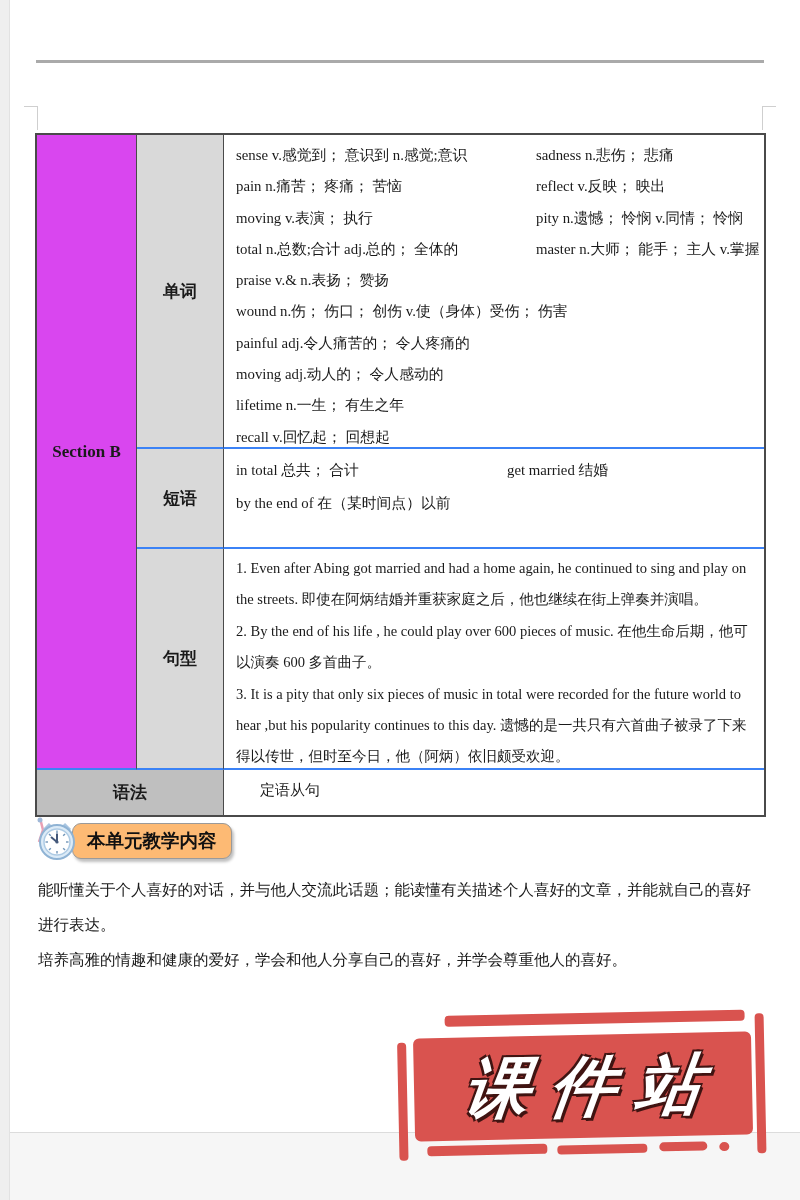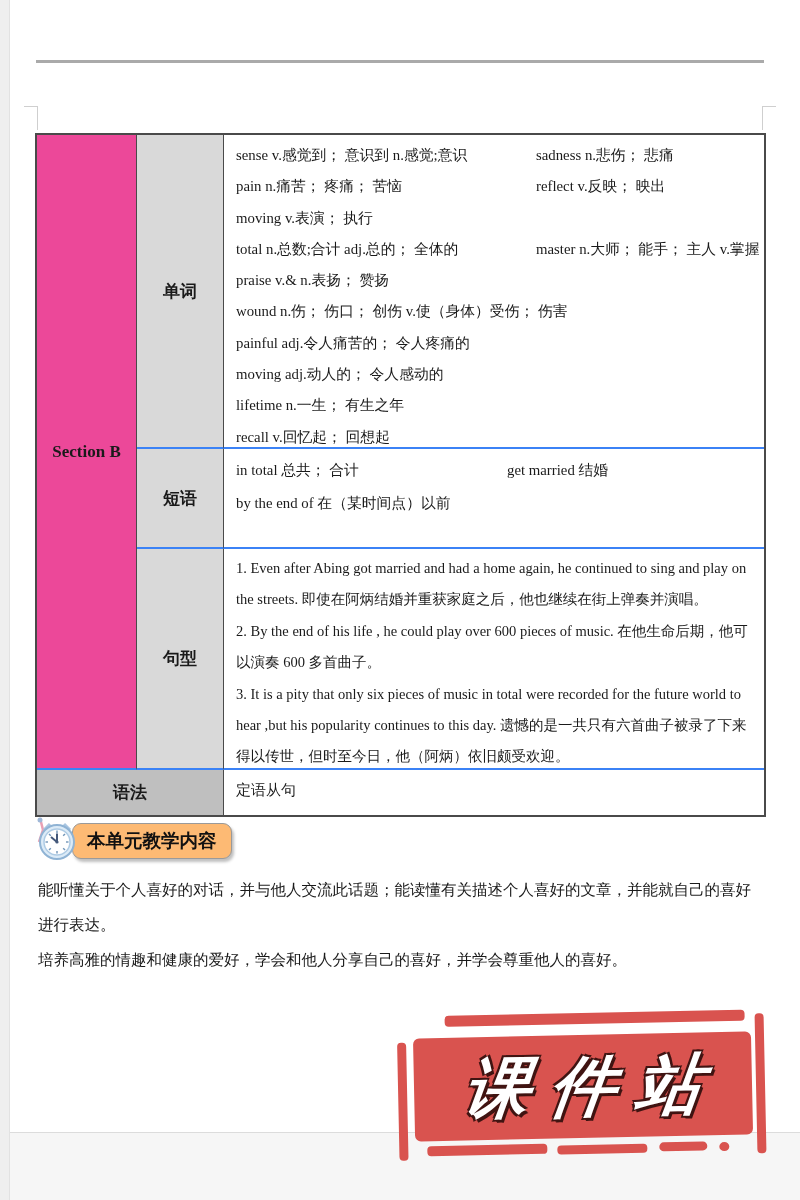--- a/index.html
+++ b/index.html
@@ -25,42 +25,42 @@
     grid-template-columns:100px 87px 1fr;
     grid-template-rows:314px 100px 221px 45px;
     border:2px solid #4a4a4a;
     background:#fff;
     font-size:14.8px;
   }
   .cell { border-right:1px solid #4a4a4a; border-bottom:2px solid #3b82f6; overflow:hidden; }
   .cell.last-col { border-right:none; }
   .cell.last-row { border-bottom:none; }
   .head1 {
-    grid-column:1; grid-row:1/4; background:#ec4899;
+    grid-column:1; grid-row:1/4; background:#d946ef;
     display:flex; align-items:center; justify-content:center;
     font-weight:bold; font-size:17px; font-family:"Liberation Serif", serif;
   }
   .rowlabel {
     grid-column:2; background:#d9d9d9;
     display:flex; align-items:center; justify-content:center;
     font-weight:bold; font-size:17px; font-family:"Liberation Sans", sans-serif;
   }
   .grammar-label {
     grid-column:1/3; grid-row:4; background:#bfbfbf;
     display:flex; align-items:center; justify-content:center;
     font-weight:bold; font-size:17px; font-family:"Liberation Sans", sans-serif;
   }
   .content { grid-column:3; padding:5px 8px 0 12px; }
   .words .wline { position:relative; height:31.3px; line-height:31.3px; white-space:nowrap; }
   .words .wr { position:absolute; left:300px; }
   .phrases .wline { position:relative; height:32.5px; line-height:32.5px; white-space:nowrap; }
   .phrases .wr { position:absolute; left:271px; }
   .sentences { padding:4px 10px 0 12px; font-size:14.5px; }
   .sentences p { line-height:31.4px; text-align:left; }
-  .grammar-content { display:flex; align-items:center; padding:0 0 4px 12px; font-size:15px; }
+  .grammar-content { display:flex; align-items:center; padding:0 0 4px 12px; font-size:15px;margin-left:24px; }
 
   
   .teach-head { position:absolute; left:36px; top:820px; display:flex; align-items:center; }
   .clip-dec { position:absolute; left:0; top:-4px; width:14px; height:30px; }
   .clock-wrap { position:relative; width:42px; height:42px; margin-right:2px; z-index:2; }
   .head-box {
     position:relative; background:#fdba74; border:1.5px solid #9a9a9a; border-radius:9px;
     padding:4px 14px 5px 14px; font-family:"Liberation Sans", sans-serif;
     font-weight:bold; font-size:18.5px; color:#111;
     box-shadow:2px 3px 3px rgba(0,0,0,0.25); margin-left:-8px;
@@ -114,20 +114,21 @@
       <div class="wline">
       <span class="wl">sense v.感觉到； 意识到 n.感觉;意识</span>
       <span class="wr">sadness n.悲伤； 悲痛</span>
     </div>
       <div class="wline">
       <span class="wl">pain n.痛苦； 疼痛； 苦恼</span>
       <span class="wr">reflect v.反映； 映出</span>
     </div>
       <div class="wline">
       <span class="wl">moving v.表演； 执行</span>
+      <span class="wr">pity n.遗憾； 怜悯 v.同情； 怜悯</span>
     </div>
       <div class="wline">
       <span class="wl">total n.总数;合计 adj.总的； 全体的</span>
       <span class="wr">master n.大师； 能手； 主人 v.掌握</span>
     </div>
       <div class="wline">
       <span class="wl">praise v.&amp; n.表扬； 赞扬</span>
       
     </div>
       <div class="wline">

